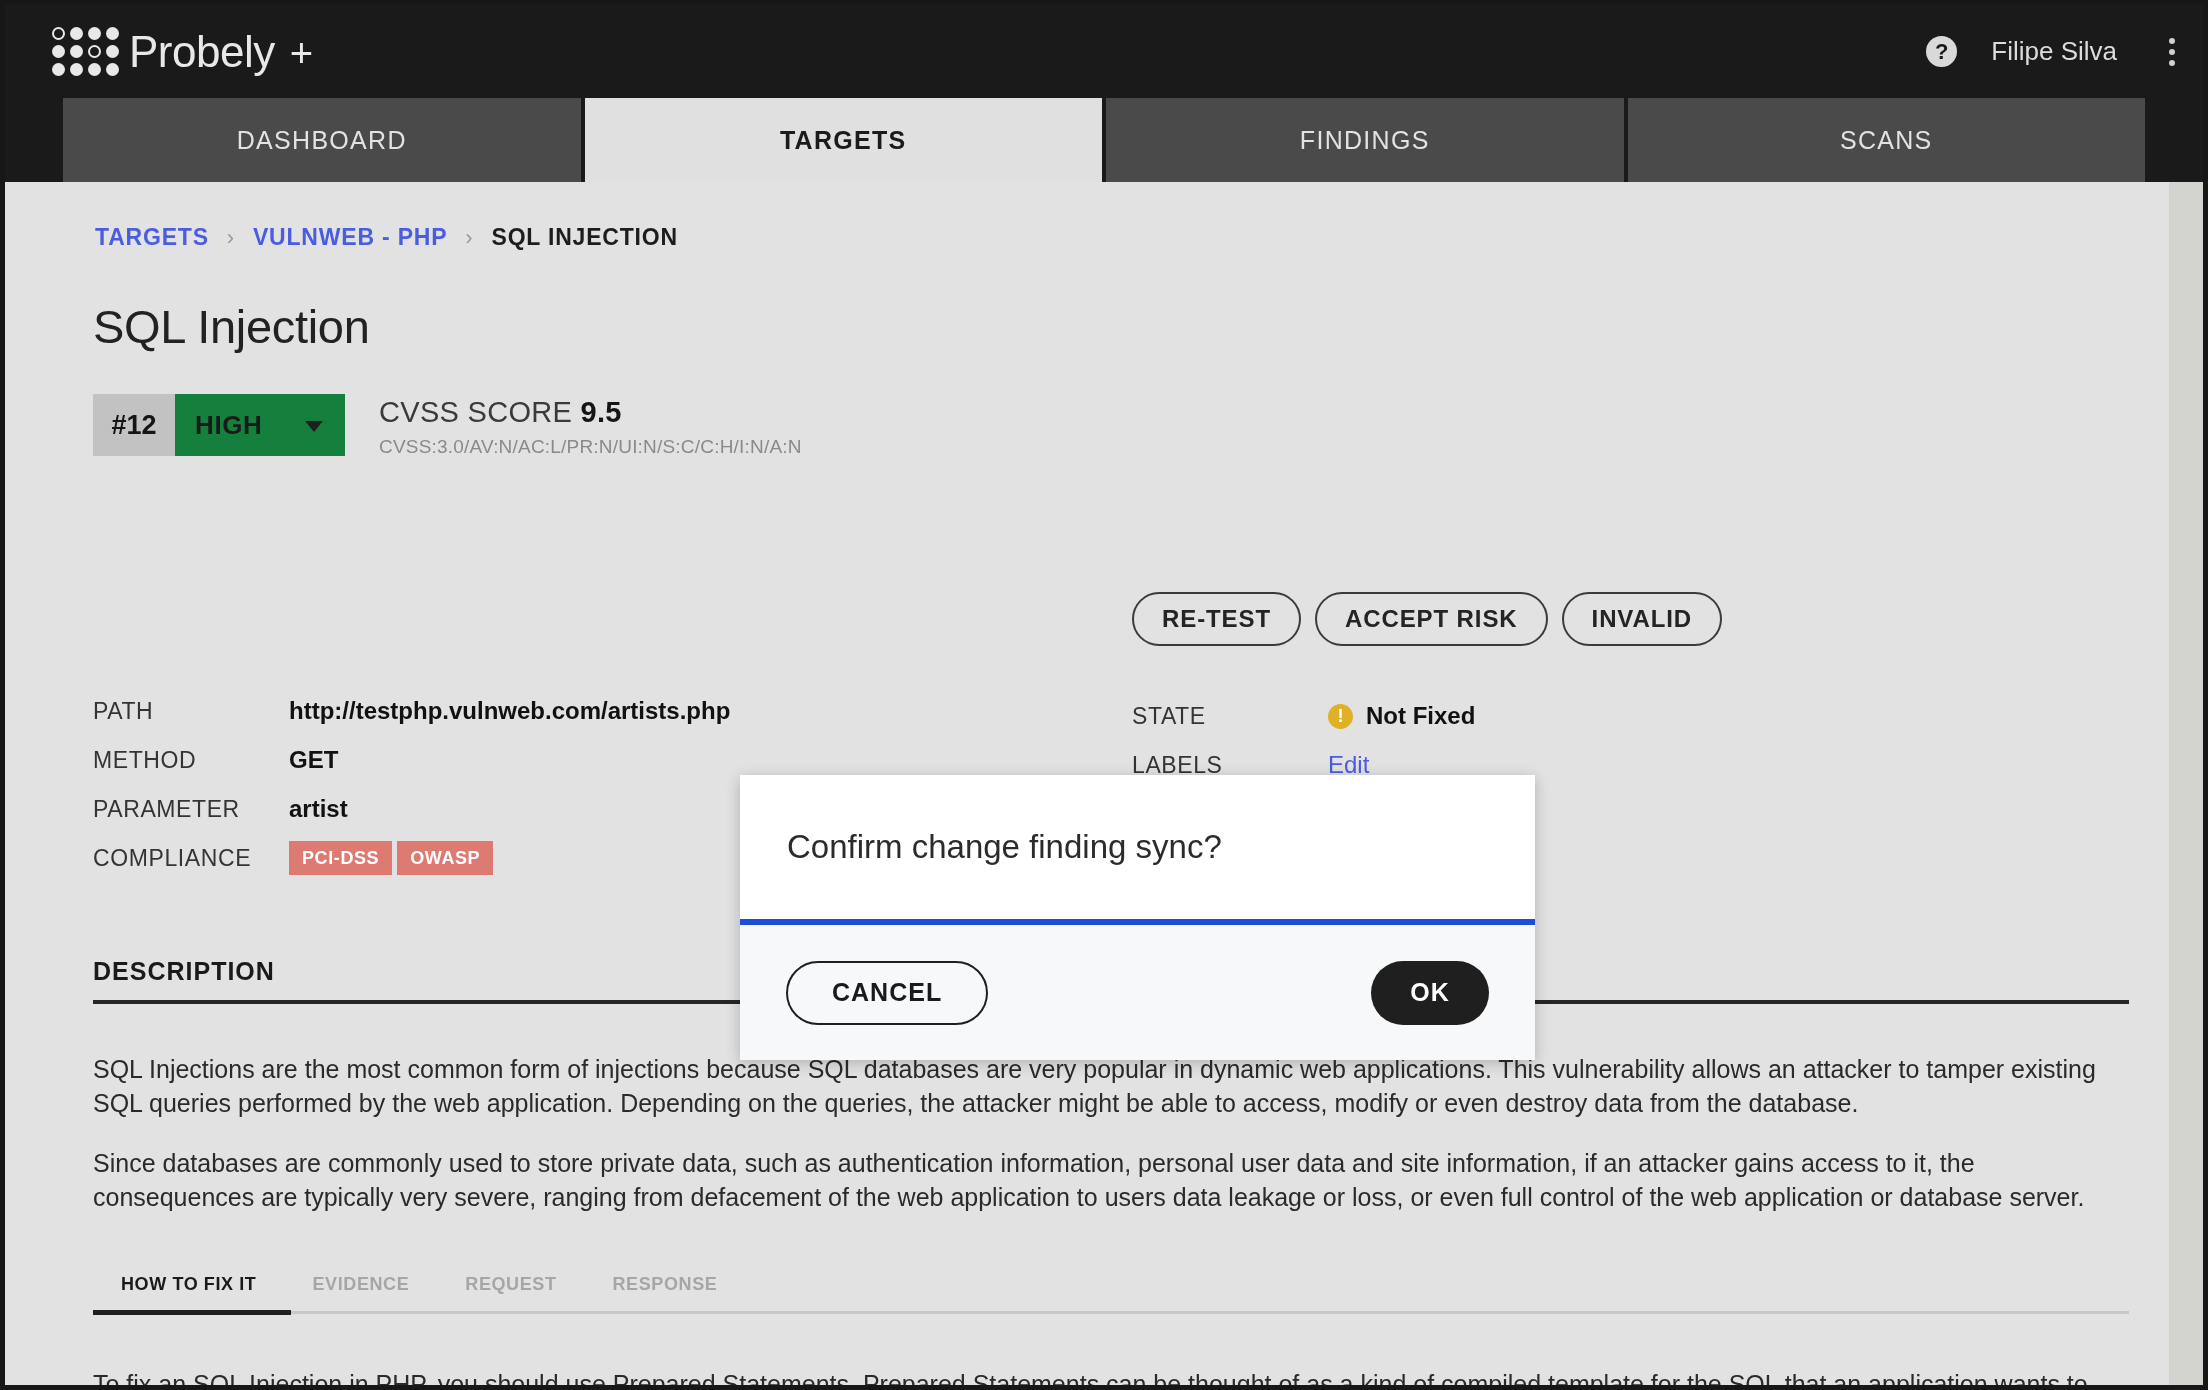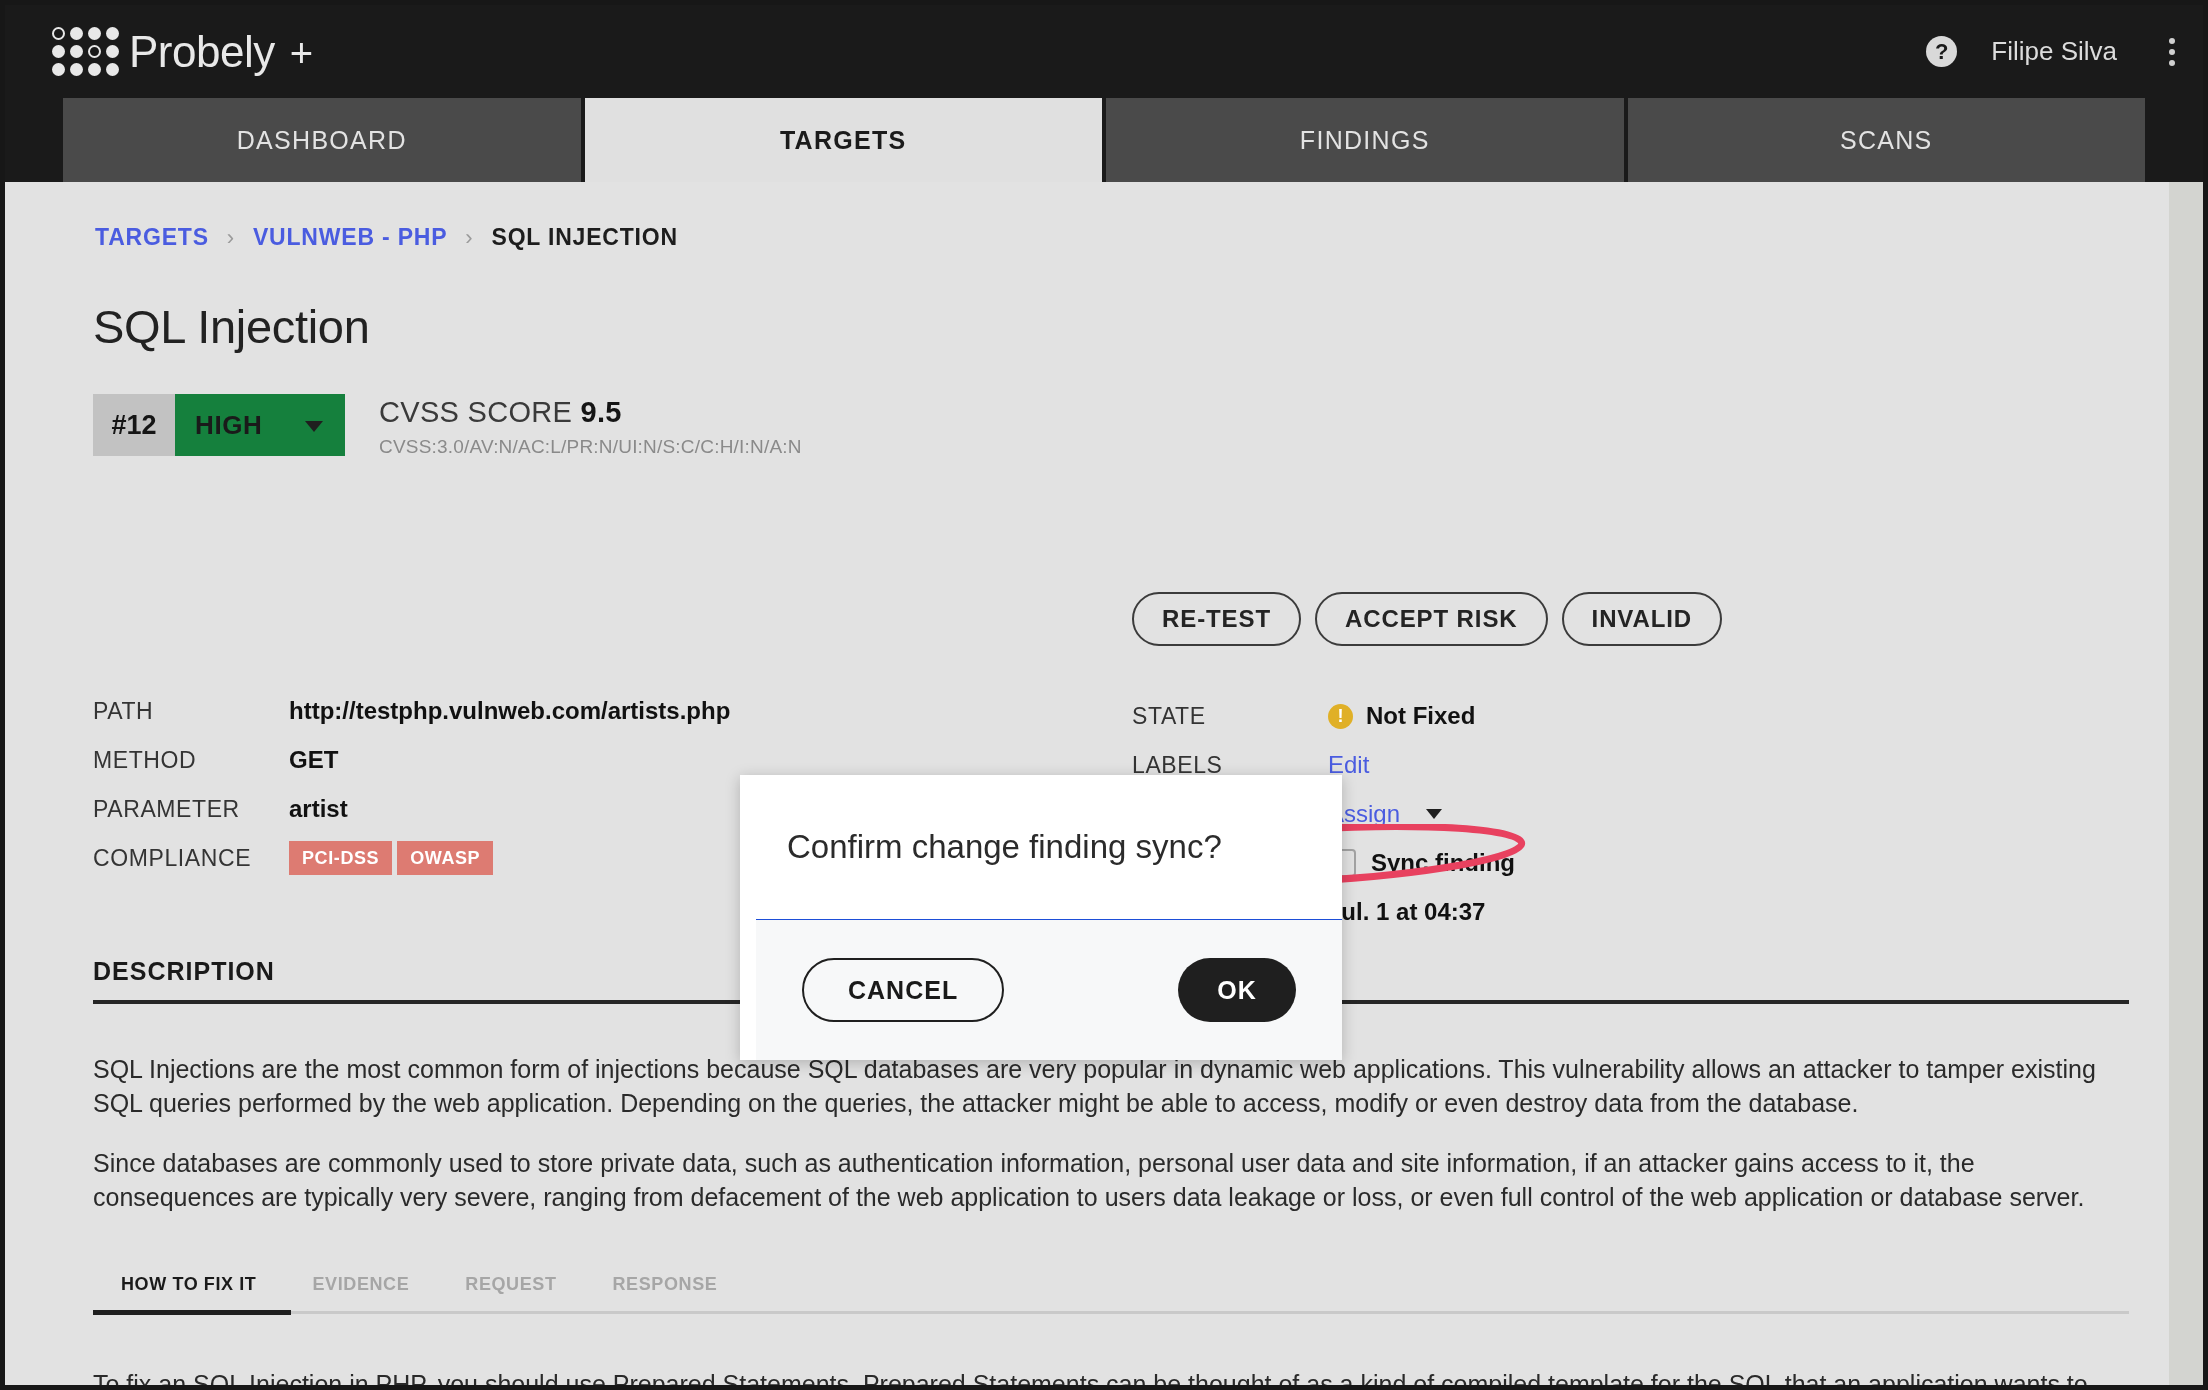--- a/index.html
+++ b/index.html
@@ -478,21 +478,21 @@
     line-height: 34px;
     color: #2a2a2a;
   }
   .prose2 p { margin-bottom: 26px; }
 
   
   .modal {
     position: absolute;
     left: 735px;
     top: 770px;
-    width: 602px;
+    width: 795px;
     height: 285px;
     background: #ffffff;
     box-shadow: 0 3px 14px rgba(0,0,0,0.22);
     z-index: 50;
     display: flex;
     flex-direction: column;
   }
   .modal-head {
     flex: 0 0 144px;
     background: #ffffff;
@@ -501,26 +501,25 @@
     padding-left: 47px;
   }
   .modal-title {
     font-size: 33px;
     color: #2b2b2b;
     font-weight: 400;
   }
   .modal-foot {
     flex: 1;
     background: #f7f8f9;
-    border-top: 1px solid #1d4ed8;
+    border-top: 6px solid #1d4ed8;
     display: flex;
     align-items: center;
     justify-content: space-between;
     padding: 0 46px;
-    margin-left: 16px;
   }
   .btn-cancel {
     height: 64px;
     padding: 0 44px;
     border: 2.5px solid #1f1f1f;
     border-radius: 32px;
     background: transparent;
     color: #1a1a1a;
     font-size: 25px;
     font-weight: 700;

